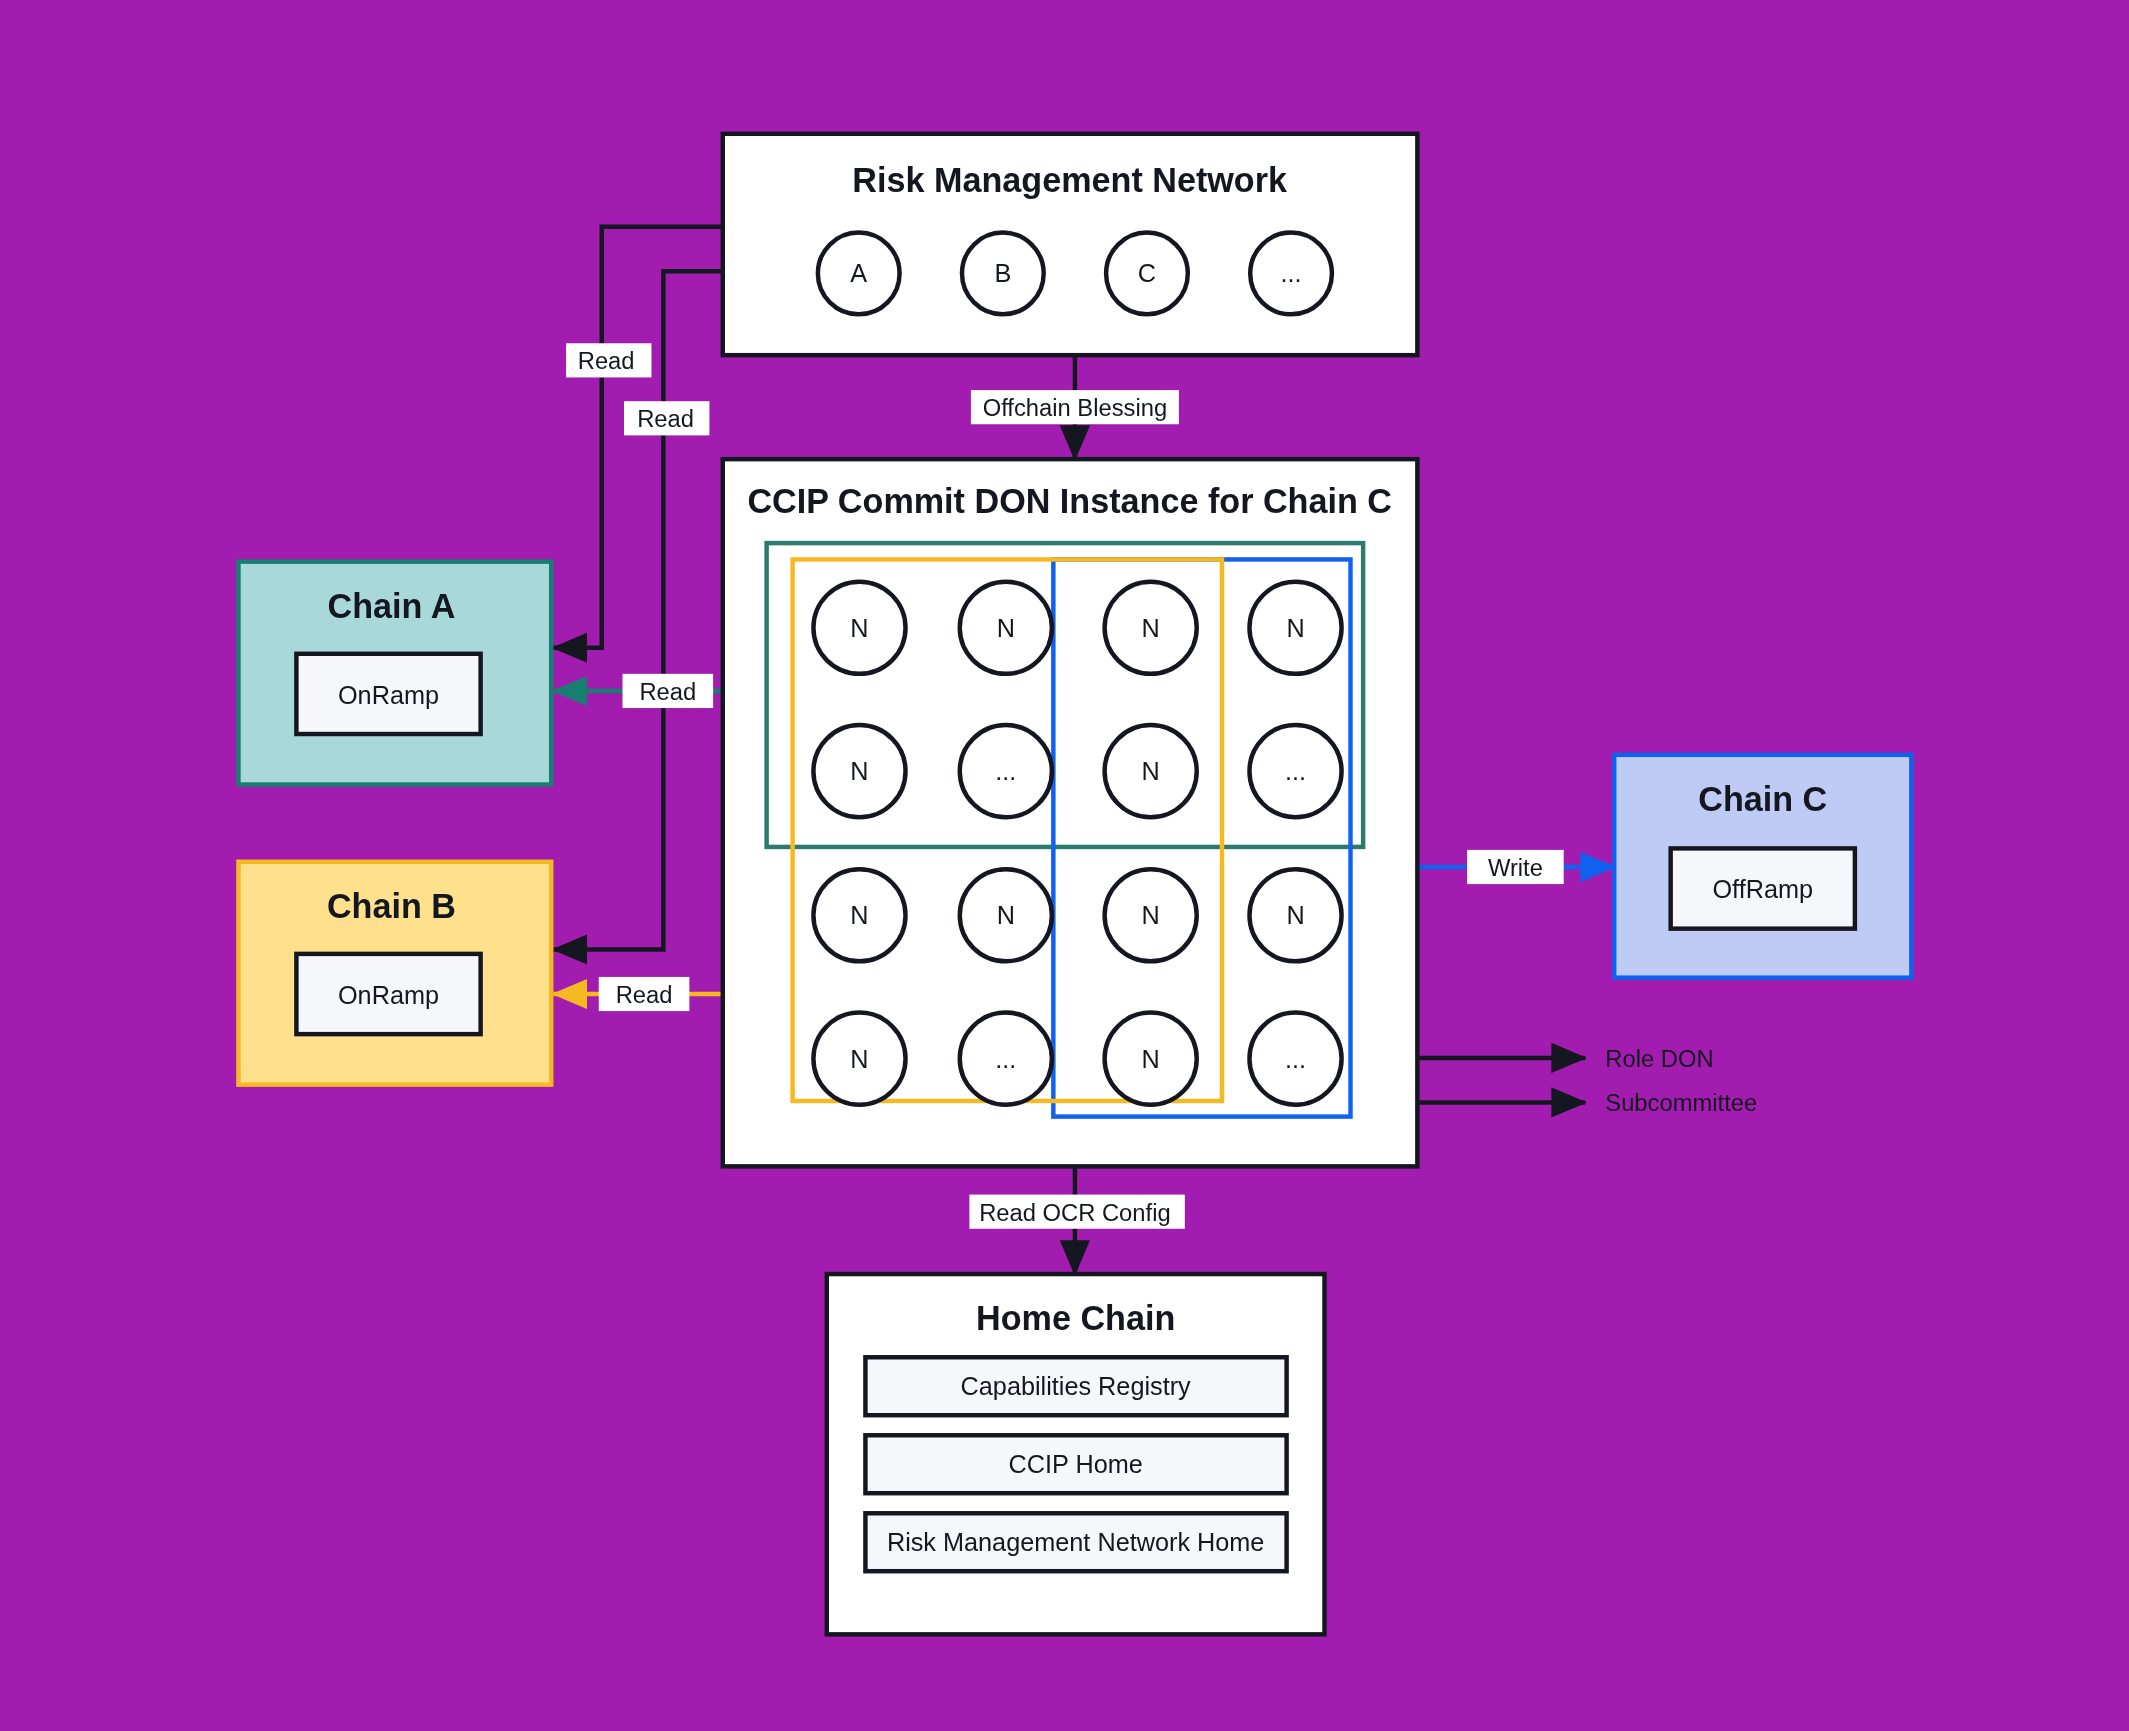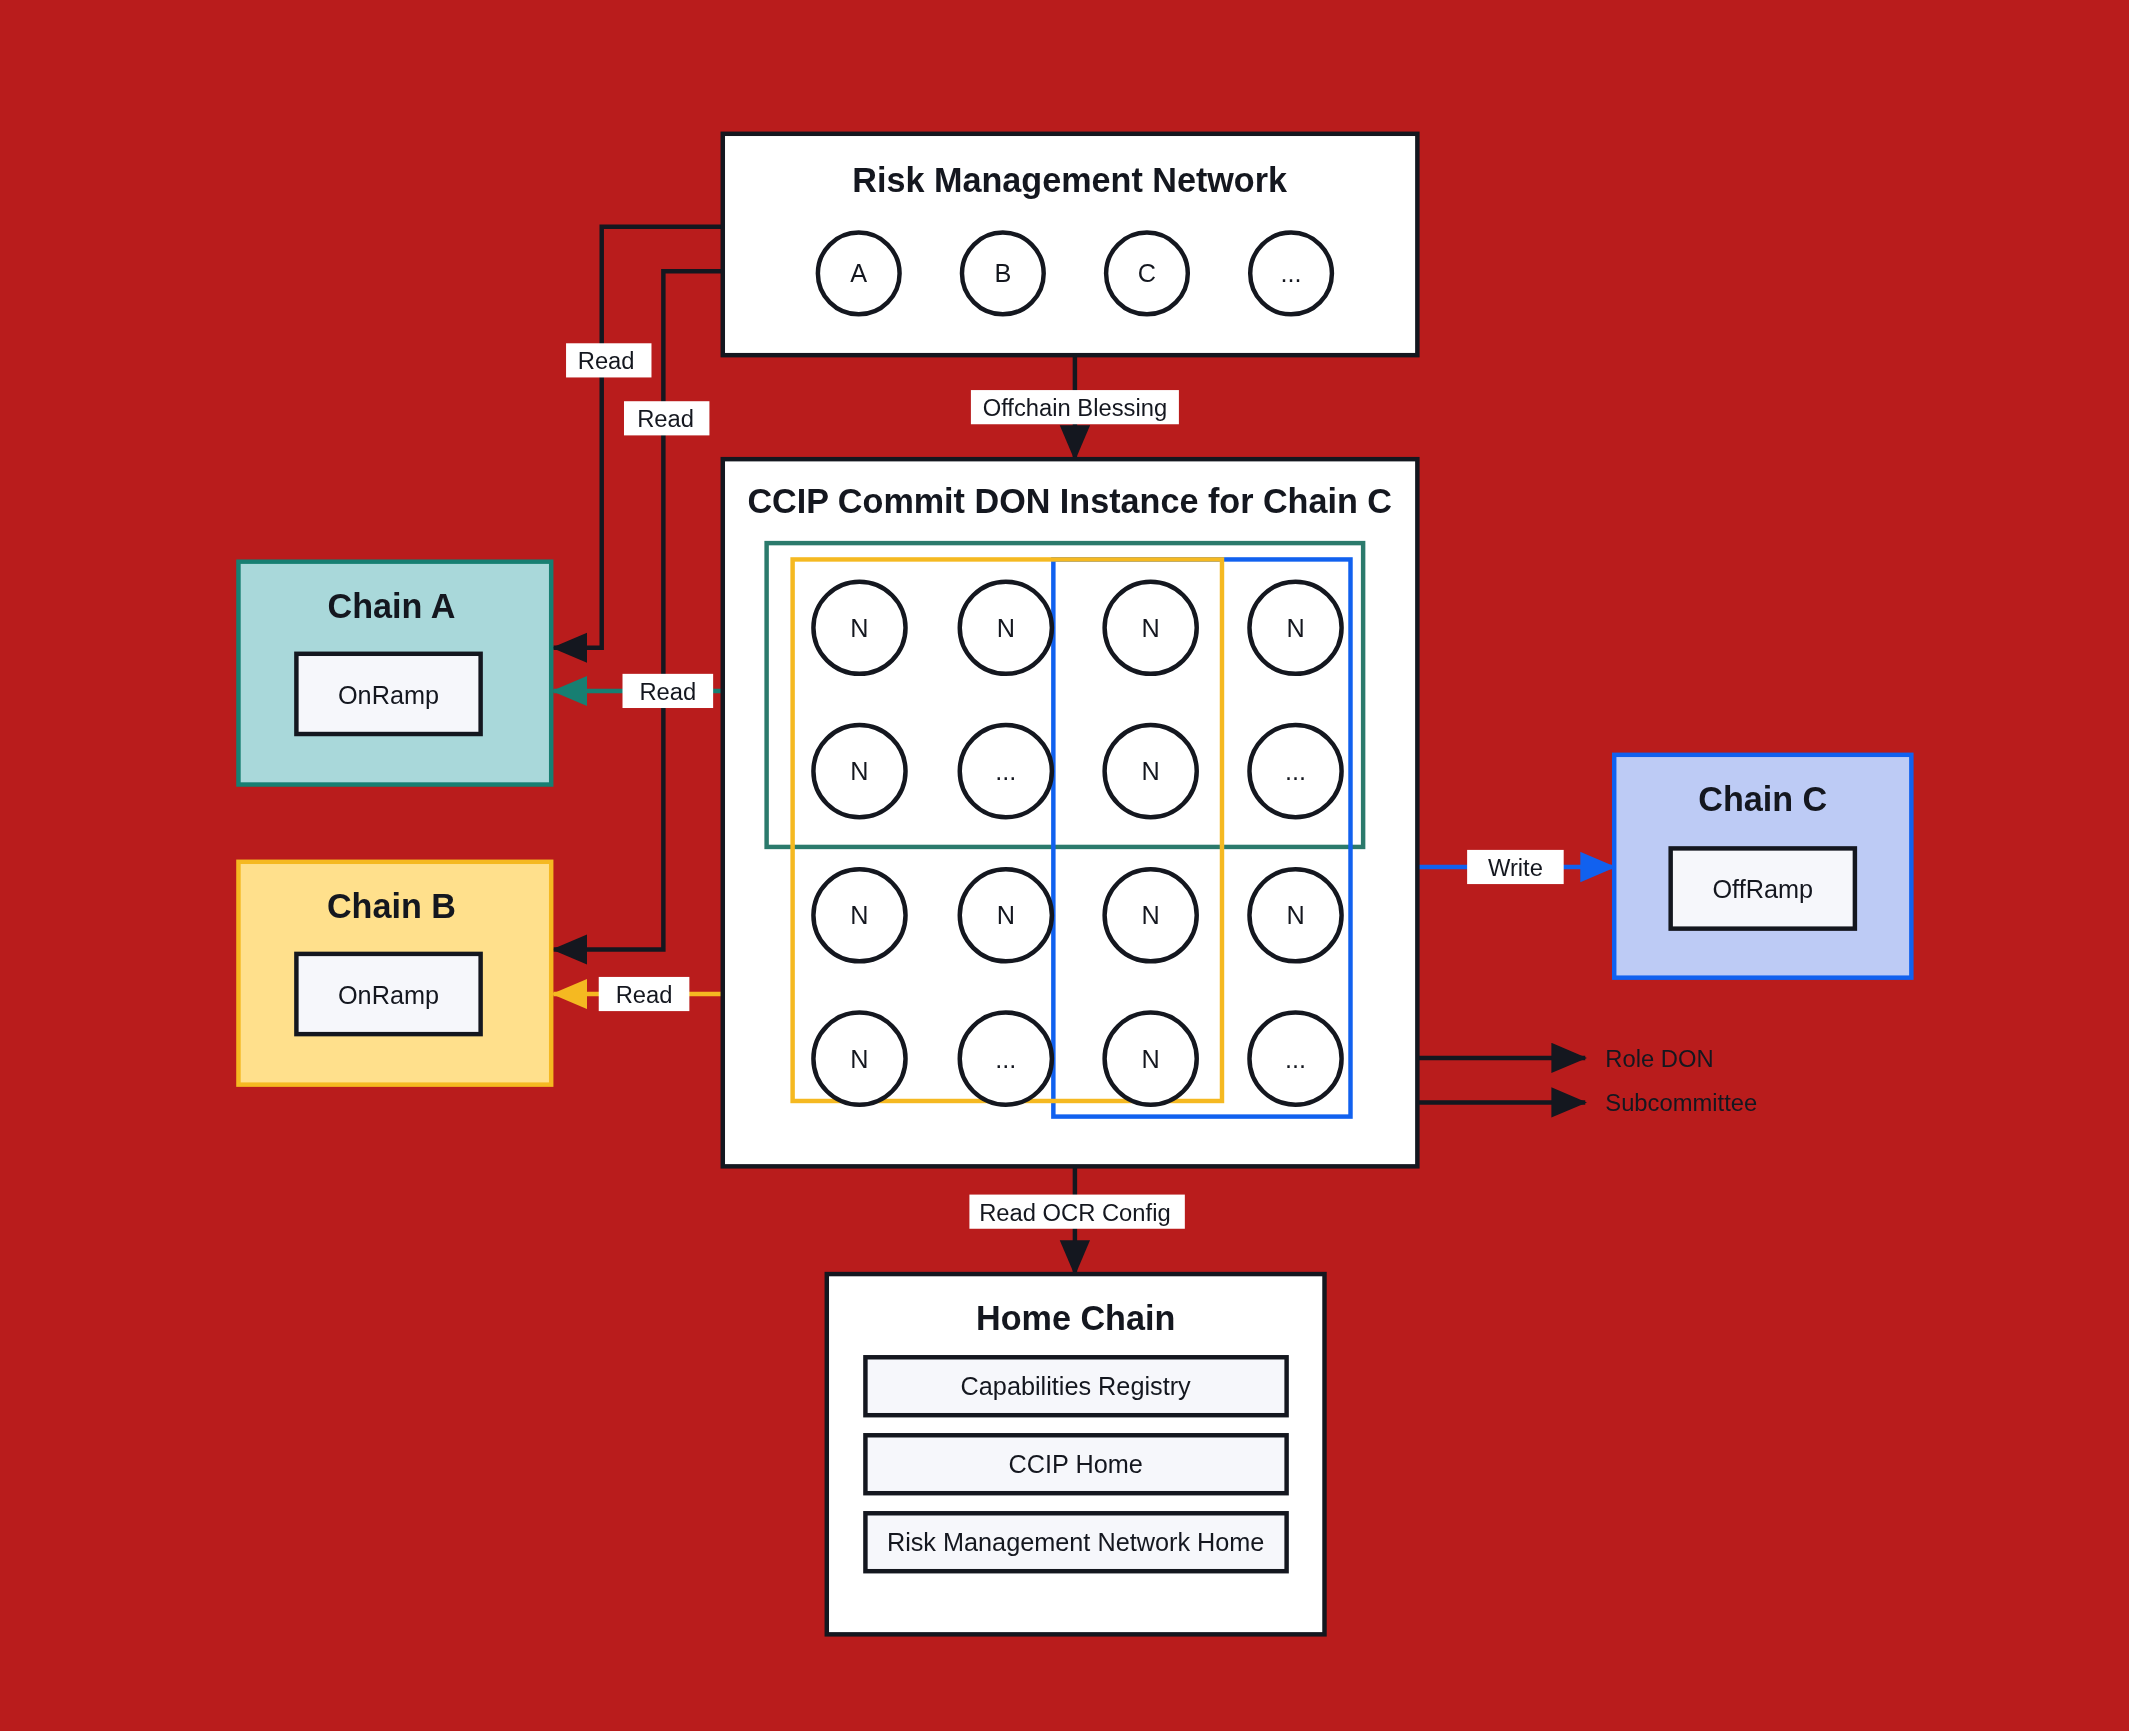--- a/index.html
+++ b/index.html
@@ -1,17 +1,17 @@
 <!DOCTYPE html>
 <html style="font-size:12px"><head>
 <meta charset="utf-8">
 <style>
   html,body{margin:0;padding:0;background:#ffffff;}
   body{font-family:"Liberation Sans","DejaVu Sans",sans-serif;}
-  #stage{position:relative;width:2129px;height:1731px;background:#b91c1c;overflow:hidden;}
+  #stage{position:relative;width:2129px;height:1731px;background:#a21caf;overflow:hidden;}
   svg{position:absolute;left:0;top:0;width:2129px;height:1731px;}
   .bx{fill:#ffffff;stroke:#14171f;stroke-width:6;}
   .node{fill:#ffffff;stroke:#14171f;stroke-width:6;}
   .ln{stroke:#14171f;stroke-width:6;fill:none;}
   .ln-teal{stroke:#177f72;stroke-width:6;fill:none;}
   .ln-yel{stroke:#f5b921;stroke-width:6;fill:none;}
   .ln-blu{stroke:#1161ef;stroke-width:6;fill:none;}
   .grp-teal{fill:none;stroke:#2b7a6c;stroke-width:6;}
   .grp-yel{fill:none;stroke:#f5b921;stroke-width:6;}
   .grp-blu{fill:none;stroke:#1161ef;stroke-width:6;}

